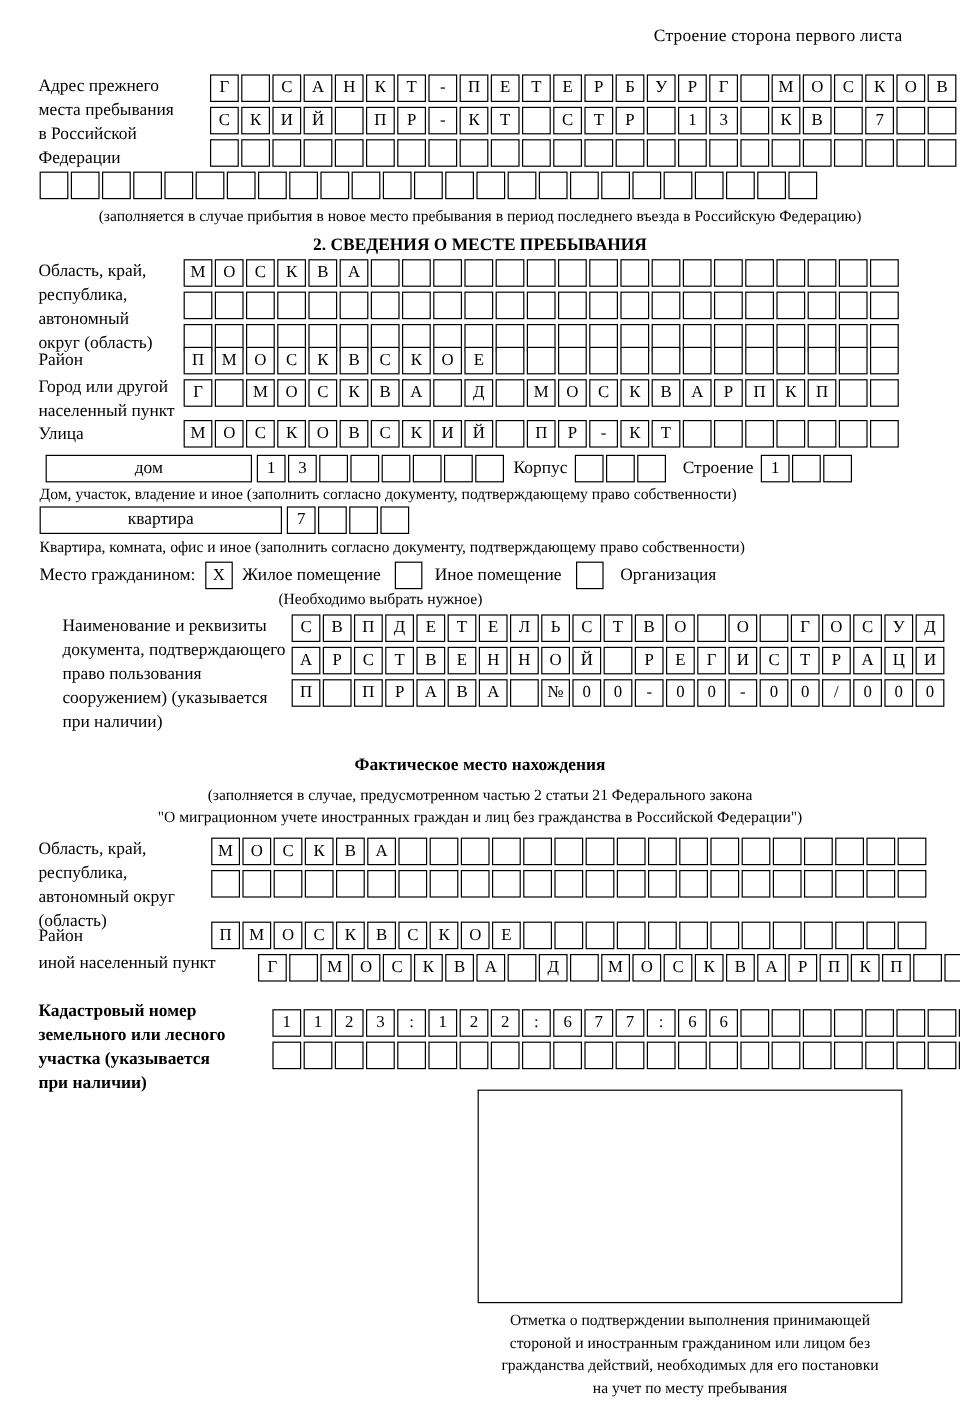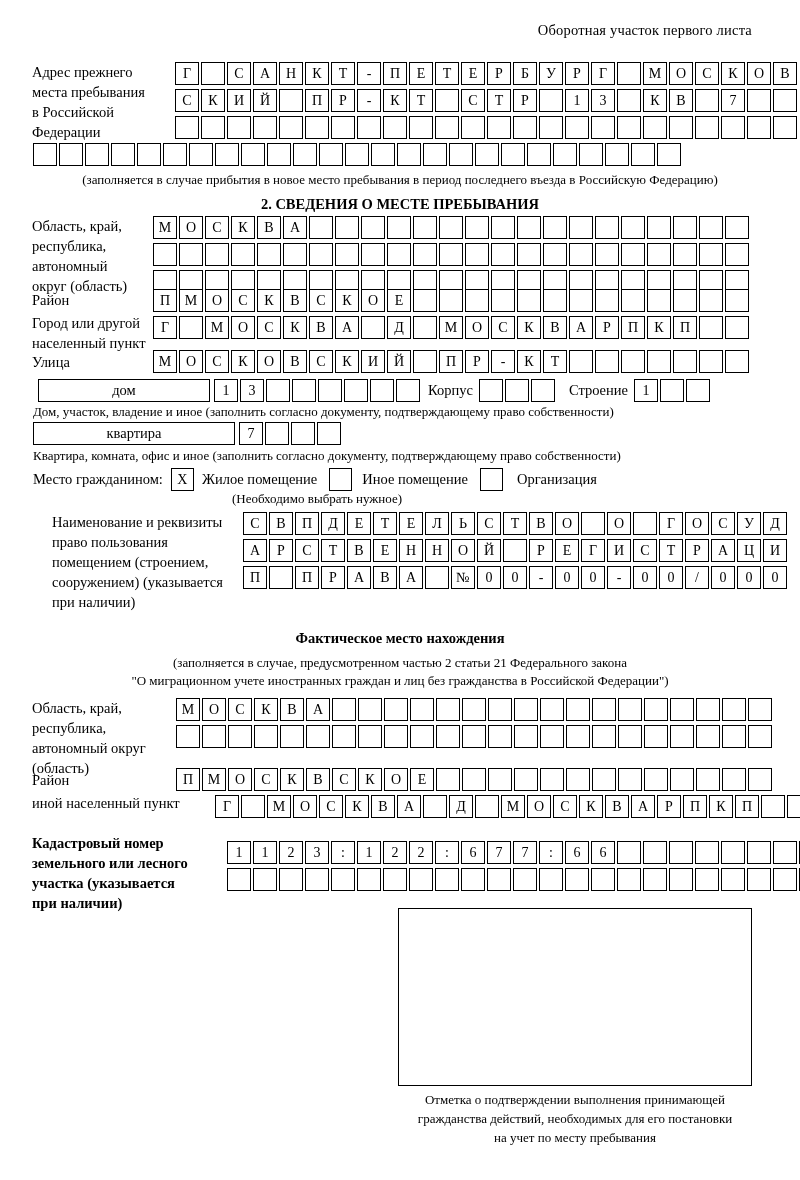--- a/index.html
+++ b/index.html
@@ -106,21 +106,21 @@
     position: absolute;
     font-size: 14.5px;
     line-height: 20px;
   }
 </style>
 </head>
 <body>
 
 <div class="page">
 
-  <div class="hdr-right">Оборотная участок первого листа</div>
+  <div class="hdr-right">Строение сторона первого листа</div>
 
   <div class="lbl-multi" style="left:32px; top:62px; width:145px;">
     <div>Адрес прежнего</div>
     <div>места пребывания</div>
     <div>в Российской</div>
     <div>Федерации</div>
   </div>
 
   <div class="row" style="left:175px; top:62px;">
     <div class="cells" id="prev-row-0">
@@ -464,22 +464,22 @@
     <span class="inline-label" style="margin-left:8px;">Жилое помещение</span>
     <div class="smallbox" style="margin-left:12px;"></div>
     <span class="inline-label" style="margin-left:10px;">Иное помещение</span>
     <div class="smallbox" style="margin-left:12px;"></div>
     <span class="inline-label" style="margin-left:14px;">Организация</span>
   </div>
   <div class="note" style="left:232px; top:491px;">(Необходимо выбрать нужное)</div>
 
   <div class="lbl-multi" style="left:32px; top:512px; width:210px;margin-left:20px;">
     <div>Наименование и реквизиты</div>
+    <div>документа, подтверждающего</div>
     <div>право пользования</div>
-    <div>помещением (строением,</div>
     <div>сооружением) (указывается</div>
     <div>при наличии)</div>
   </div>
   <div class="row" style="left:243px; top:512px;">
     <div class="cells" id="s2-doc-0">
         <div class="cell" style="width: 24px;">С</div>
         <div class="cell" style="width: 24px;">В</div>
         <div class="cell" style="width: 24px;">П</div>
         <div class="cell" style="width: 24px;">Д</div>
         <div class="cell" style="width: 24px;">Е</div>
@@ -734,17 +734,18 @@
         <div class="cell"></div>
         <div class="cell"></div>
         <div class="cell"></div>
         <div class="cell"></div>
       </div>
   </div>
 
   <div class="bottom-box" style="left:398px; top:908px; width:354px; height:178px;"></div>
   <div class="bottom-caption" style="left:398px; top:1090px; width:354px;">
     <div>Отметка о подтверждении выполнения принимающей</div>
+    <div>стороной и иностранным гражданином или лицом без</div>
     <div>гражданства действий, необходимых для его постановки</div>
     <div>на учет по месту пребывания</div>
   </div>
 
 </div>
 
 </body></html>

